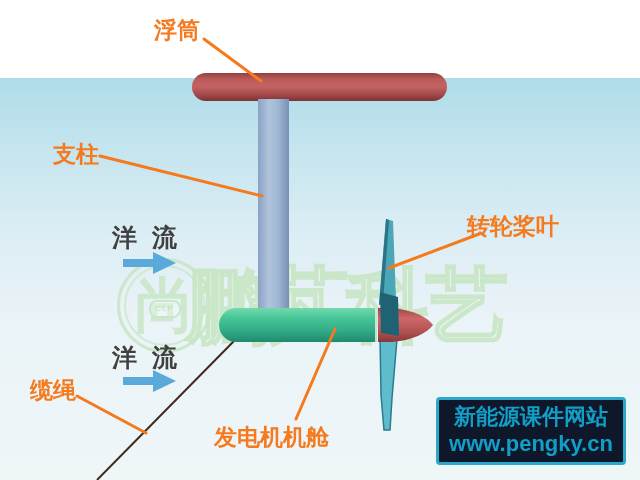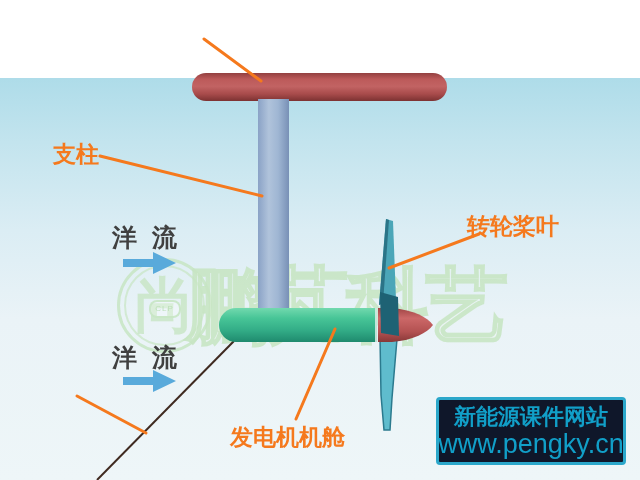--- a/index.html
+++ b/index.html
@@ -53,21 +53,21 @@
     color:#404040;font-size:25px;letter-spacing:4px;
   }
   
   .badge{
     position:absolute;left:436px;top:397px;width:190px;height:68px;z-index:4;
     background:#0f172a;border:3px solid #2ba7ca;border-radius:4px;
     box-sizing:border-box;display:flex;flex-direction:column;
     align-items:center;justify-content:center;
   }
   .badge-title{font-size:22px;font-weight:bold;color:#119fc8;line-height:26px;white-space:nowrap;}
-  .badge-url{font-size:27px;font-weight:normal;color:#119fc8;line-height:28px;white-space:nowrap;text-align:center;}
+  .badge-url{font-size:22px;font-weight:bold;color:#119fc8;line-height:28px;white-space:nowrap;text-align:center;}
 </style>
 </head>
 <body>
 
 <div class="stage">
 
   <div class="water"></div>
 
   <div class="wm-logo">
     <div class="wm-logo-inner">
@@ -129,24 +129,26 @@
 
     <g stroke="#f5791d" stroke-width="3" stroke-linecap="round">
       <line x1="204" y1="39" x2="261" y2="81"></line>
       <line x1="100" y1="156" x2="262" y2="196"></line>
       <line x1="479" y1="234" x2="389" y2="268"></line>
       <line x1="335" y1="329" x2="296" y2="419"></line>
       <line x1="77" y1="396" x2="146" y2="433"></line>
     </g>
   </svg>
 
+  <div class="lbl" style="left:154px;top:15px">浮筒</div>
   <div class="lbl" style="left:53px;top:139px">支柱</div>
   <div class="cur" style="left:112px;top:221px">洋 流</div>
   <div class="cur" style="left:112px;top:341px">洋 流</div>
   <div class="lbl" style="left:467px;top:211px">转轮桨叶</div>
-  <div class="lbl" style="left:230px;top:422px">发电机机舱</div>
+  <div class="lbl" style="left:214px;top:422px">发电机机舱</div>
+  <div class="lbl" style="left:30px;top:375px">缆绳</div>
 
   <div class="badge">
     <div class="badge-title">新能源课件网站</div>
     <div class="badge-url">www.pengky.cn</div>
   </div>
 
 </div>
 
 </body></html>

